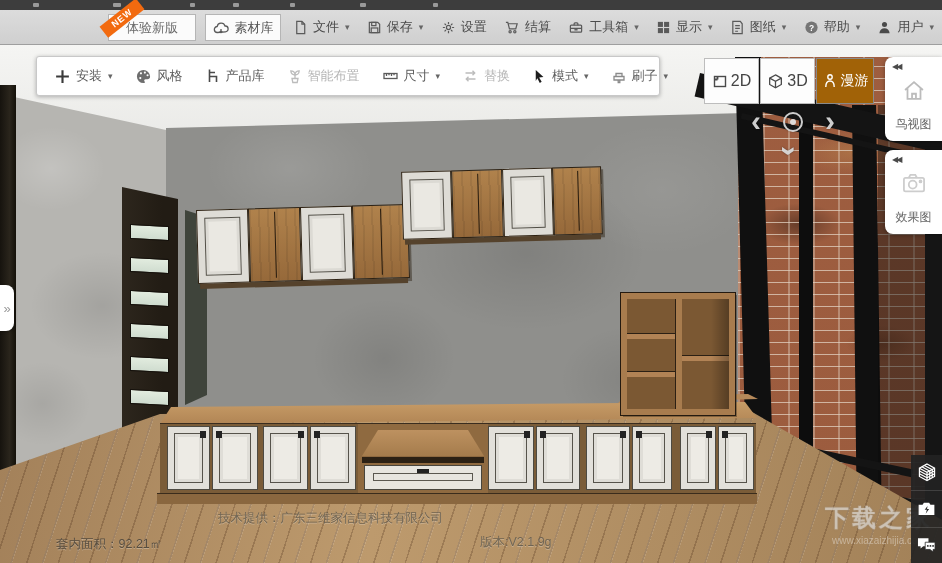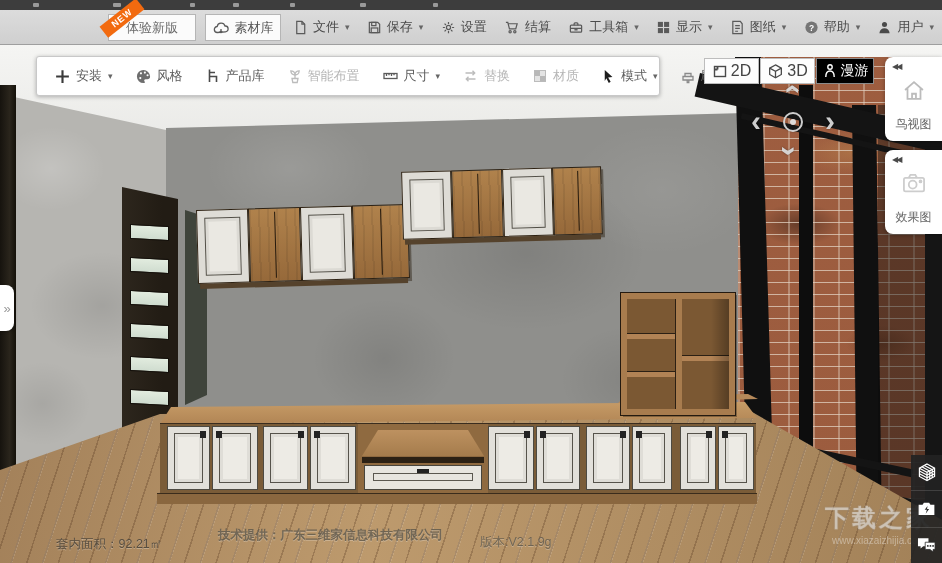--- a/index.html
+++ b/index.html
@@ -27,45 +27,45 @@
 
   
   .toolbar{position:absolute;left:28px;top:56px;width:624px;height:40px;background:#fff;
     border:1px solid #c8c8c8;border-radius:3px;box-shadow:0 1px 4px rgba(0,0,0,.28);
     display:flex;align-items:center;padding:0 6px;z-index:30;margin-left:8px;}
   .t-item{display:flex;align-items:center;gap:5px;font-size:13px;color:#5c5c5c;
     padding:0 11px;cursor:pointer;white-space:nowrap;height:100%;}
   .t-item.disabled{color:#b6b6b6;cursor:default;text-align:right;}
 
   
-  .vm-btn{position:absolute;top:58px;height:26px;border:1px solid #bdbdbd;background:#fdfdfd;
+  .vm-btn{position:absolute;top:58px;height:46px;border:1px solid #bdbdbd;background:#fdfdfd;
     display:flex;align-items:center;justify-content:center;gap:3px;font-size:16px;color:#444;
     cursor:pointer;z-index:30;}
   .vm-2d{left:704px;width:55px;}
   .vm-3d{left:760px;width:55px;}
-  .vm-roam{left:816px;width:58px;background:#000000;border-color:#8a8a8a;color:#fff;font-size:14px;}
+  .vm-roam{left:816px;width:58px;background:#a16207;border-color:#8a8a8a;color:#fff;font-size:14px;}
 
   
   .side-panel{position:absolute;left:885px;width:57px;height:84px;background:#fff;
     border-radius:8px 0 0 8px;box-shadow:0 1px 4px rgba(0,0,0,.35);z-index:30;}
   .sp-collapse{position:absolute;left:7px;top:5px;font-size:8px;color:#4a4a4a;letter-spacing:-2px;cursor:pointer;}
   .sp-icon{position:absolute;left:0;right:0;top:20px;text-align:center;}
   .sp-label{position:absolute;left:0;right:0;top:59px;text-align:center;font-size:12px;color:#666;}
   .panel-bird{top:57px;} .panel-render{top:150px;}
 
   
   .left-tab{position:absolute;left:0;top:285px;width:14px;height:46px;background:#fff;
     border-radius:0 8px 8px 0;box-shadow:1px 1px 3px rgba(0,0,0,.3);z-index:30;
     display:flex;align-items:center;justify-content:center;font-size:13px;color:#9a9a9a;cursor:pointer;}
 
   
   .status-txt{position:absolute;font-size:12.5px;color:rgba(72,66,56,.85);z-index:16;white-space:nowrap;
     text-shadow:0 1px 0 rgba(255,255,255,.25);margin-left:40px;}
   .st-area{left:16px;top:536px;}
-  .st-provider{left:178px;top:527px;color:rgba(92,86,74,.8);font-weight:bold;}
+  .st-provider{left:178px;top:510px;color:rgba(92,86,74,.8);}
   .st-version{left:440px;top:534px;color:rgba(92,86,74,.8);}
 
   
   .watermark{position:absolute;left:806px;top:502px;width:146px;text-align:center;z-index:14;pointer-events:none;}
   .wm-title{font-size:24px;font-weight:bold;color:rgba(255,255,255,.16);
     text-shadow:0 0 1px rgba(255,255,255,.45),0 0 2px rgba(120,120,120,.4);letter-spacing:3px;}
   .wm-url{font-size:10px;color:rgba(255,255,255,.38);margin-top:1px;}
 
   
   .contact-btn{position:absolute;left:814px;top:519px;width:98px;height:34px;border-radius:3px;
@@ -505,30 +505,20 @@
         <span class="caret">▾</span>
     </div>
     <div class="t-item disabled">
       <span>
         <svg width="17" height="16" viewBox="0 0 16 16" fill="none" stroke="#bcbcbc" stroke-width="1.4">
           <path d="M3 5h9M10 2.8 12.2 5 10 7.2M13 11H4M6 8.8 3.8 11 6 13.2"></path>
           </svg>
         </span>
       <span>替换</span>
     </div>
-    <div class="t-item disabled">
-      <span>
-        <svg width="16" height="16" viewBox="0 0 16 16">
-          <rect x="2.5" y="2.5" width="11" height="11" fill="#e4e4e4" stroke="#bcbcbc"></rect>
-          <rect x="2.5" y="2.5" width="5.5" height="5.5" fill="#b8b8b8"></rect>
-            <rect x="8" y="8" width="5.5" height="5.5" fill="#b8b8b8"></rect>
-          </svg>
-        </span>
-      <span>材质</span>
-    </div>
     <div class="t-item">
       <span>
         <svg width="15" height="15" viewBox="0 0 16 16" fill="#1d1d1d">
           <path d="M4 1l8.2 7.6-4.6.4 2.7 4.7-2 1.1-2.6-4.9L4 12.8z"></path>
           </svg>
         </span>
       <span>模式</span>
         <span class="caret">▾</span>
     </div>
     <div class="t-item">

